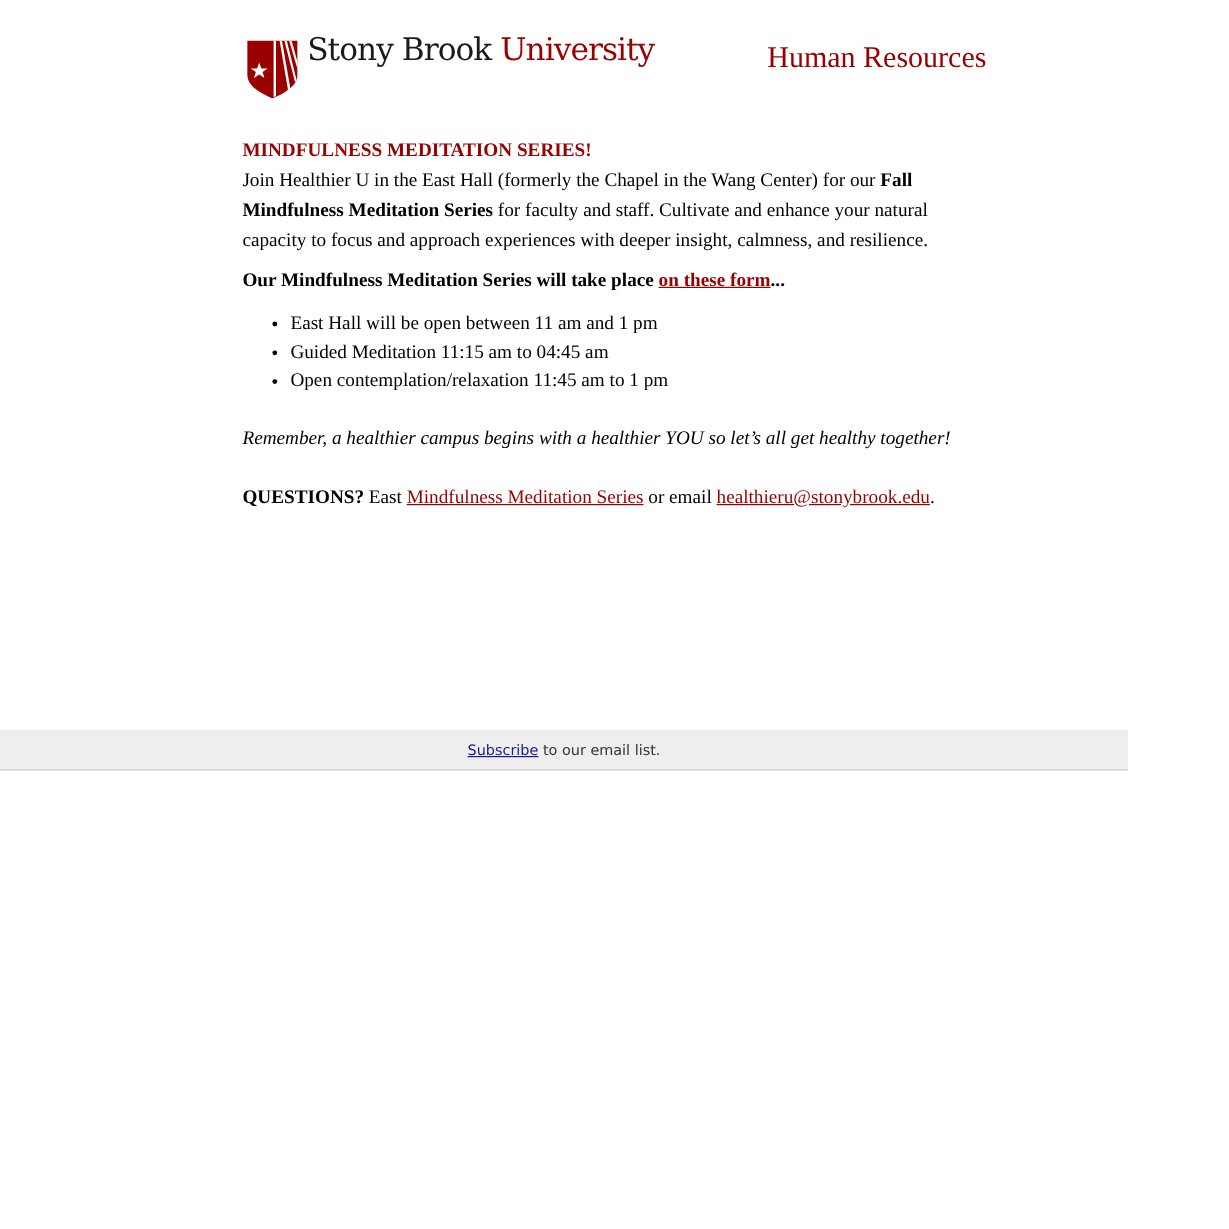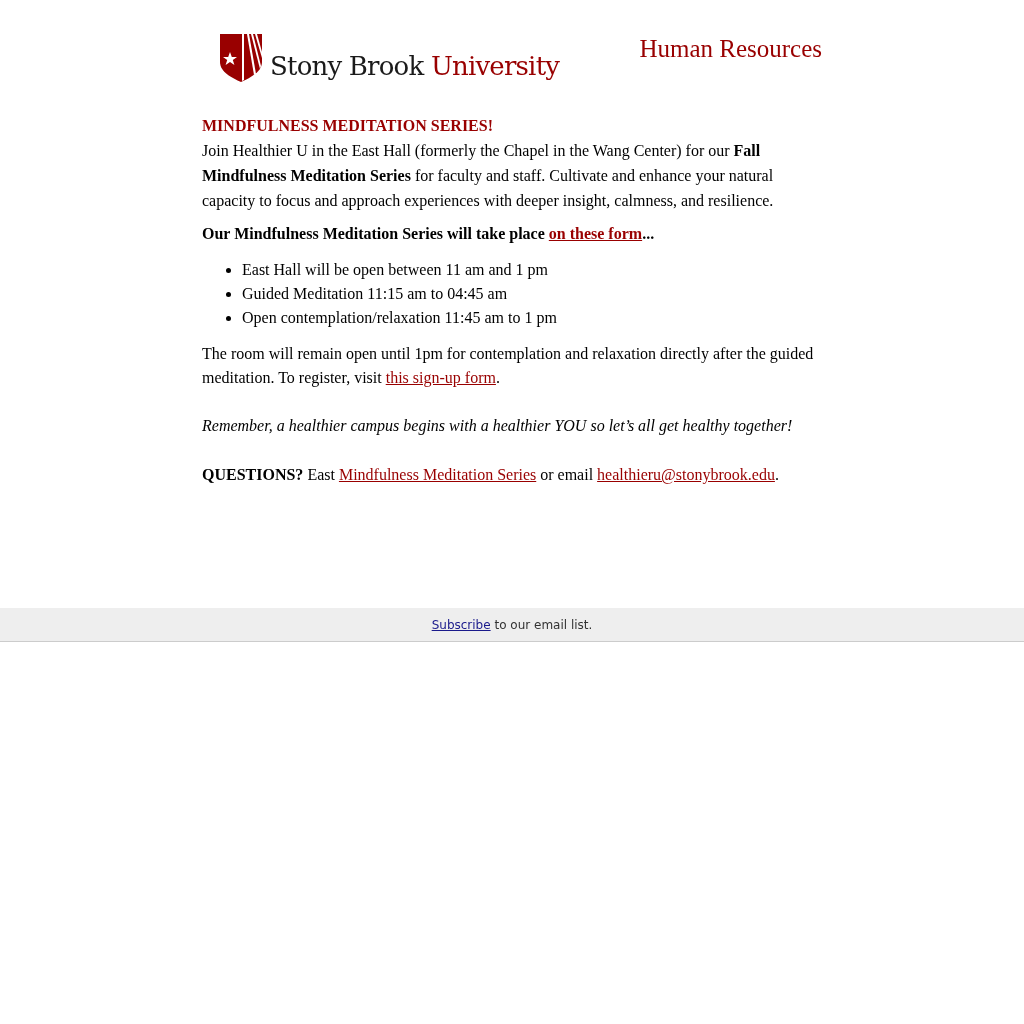--- a/index.html
+++ b/index.html
@@ -1,34 +1,34 @@
 <!DOCTYPE html>
 <html><head>
   <meta charset="utf-8">
   <style>
     html, body { margin: 0; padding: 0; background: #ffffff; }
     body { width: 1024px; height: 1024px; position: relative; overflow: hidden; }
     .wrap { position: absolute; left: 202px; top: 0; width: 620px; }
     .header { position: relative; height: 100px; }
-    .logo { position: absolute; left: 18px; top: 32px; display: flex; align-items: flex-end; }
+    .logo { position: absolute; left: 4px; top: 32px; display: flex; align-items: flex-start; }
     .shield { width: 42px; height: 50px; display: block; }
     .logo-text { margin-left: 8px; font-family: "DejaVu Serif", "Liberation Serif", serif; font-size: 26px; letter-spacing: -0.8px; color: #1a1a1a; line-height: 1; position: relative; top: -3px; }
     .logo-text .univ { color: #990000; }
     .hr-title { position: absolute; right: 0; top: 36px; font-family: "Liberation Serif", serif; font-size: 25px; color: #990000; line-height: 1; }
     .content { font-family: Liberation Serif, serif; font-size: 16px; color: #000; line-height: 25px; }
     .headline { color: #990000; font-weight: bold; margin-top: 13px; }
     p { margin: 0; }
     a { color: #990000; text-decoration: underline; }
     .schedule-intro { font-weight: bold; margin-top: 8px; }
     ul { margin: 12px 0 0 0; padding-left: 40px; line-height: 24px; }
     .after { margin-top: 12px; line-height: 24px; }
     .spacer { height: 24px; }
     .italic { font-style: italic; line-height: 24px; }
     .questions { line-height: 25px; }
-    .footer { position: absolute; left: 0; top: 608px; width: 1024px; height: 33px; background: #eeeeee; border-bottom: 1px solid #cccccc; text-align: center; font-family: "DejaVu Sans", sans-serif; font-size: 12px; color: #333; line-height: 34px; }
+    .footer { position: absolute; left: 0; top: 608px; width: 940px; height: 33px; background: #eeeeee; border-bottom: 1px solid #cccccc; text-align: center; font-family: "DejaVu Sans", sans-serif; font-size: 12px; color: #333; line-height: 34px; }
     .footer a { color: #1a1a8c; }
   </style>
 </head>
 <body>
 
 <div class="wrap">
   <div class="header">
     <div class="logo">
       <svg class="shield" viewBox="0 0 42 50">
         <path d="M0 2 L42 2 L42 30 C42 40 30 46 21 50 C12 46 0 40 0 30 Z" fill="#990000"></path>
@@ -48,21 +48,20 @@
     <p><span>Join Healthier U in the East Hall (formerly the Chapel in the Wang Center) for our </span><b>Fall Mindfulness Meditation Series</b><span> for faculty and staff. Cultivate and enhance your natural capacity to focus and approach experiences with deeper insight, calmness, and resilience.</span></p>
 
     <p class="schedule-intro"><span>Our Mindfulness Meditation Series will take place </span><a href="#">on these form</a><span>...</span></p>
 
     <ul>
       <li>East Hall will be open between 11 am and 1 pm</li>
       <li>Guided Meditation 11:15 am to 04:45 am</li>
       <li>Open contemplation/relaxation 11:45 am to 1 pm</li>
     </ul>
 
-    <p class="after"><span>The room will remain open until 1pm for contemplation and relaxation directly after the guided meditation. To register, visit </span><a href="#">this sign-up form</a><span>.</span></p>
 
     <div class="spacer"></div>
     <p class="italic">Remember, a healthier campus begins with a healthier YOU so let’s all get healthy together!</p>
     <div class="spacer"></div>
 
     <p class="questions"><b>QUESTIONS?</b><span> East </span><a href="#">Mindfulness Meditation Series</a><span> or email </span><a href="#">healthieru@stonybrook.edu</a><span>.</span></p>
   </div>
 </div>
 
 <div class="footer">

